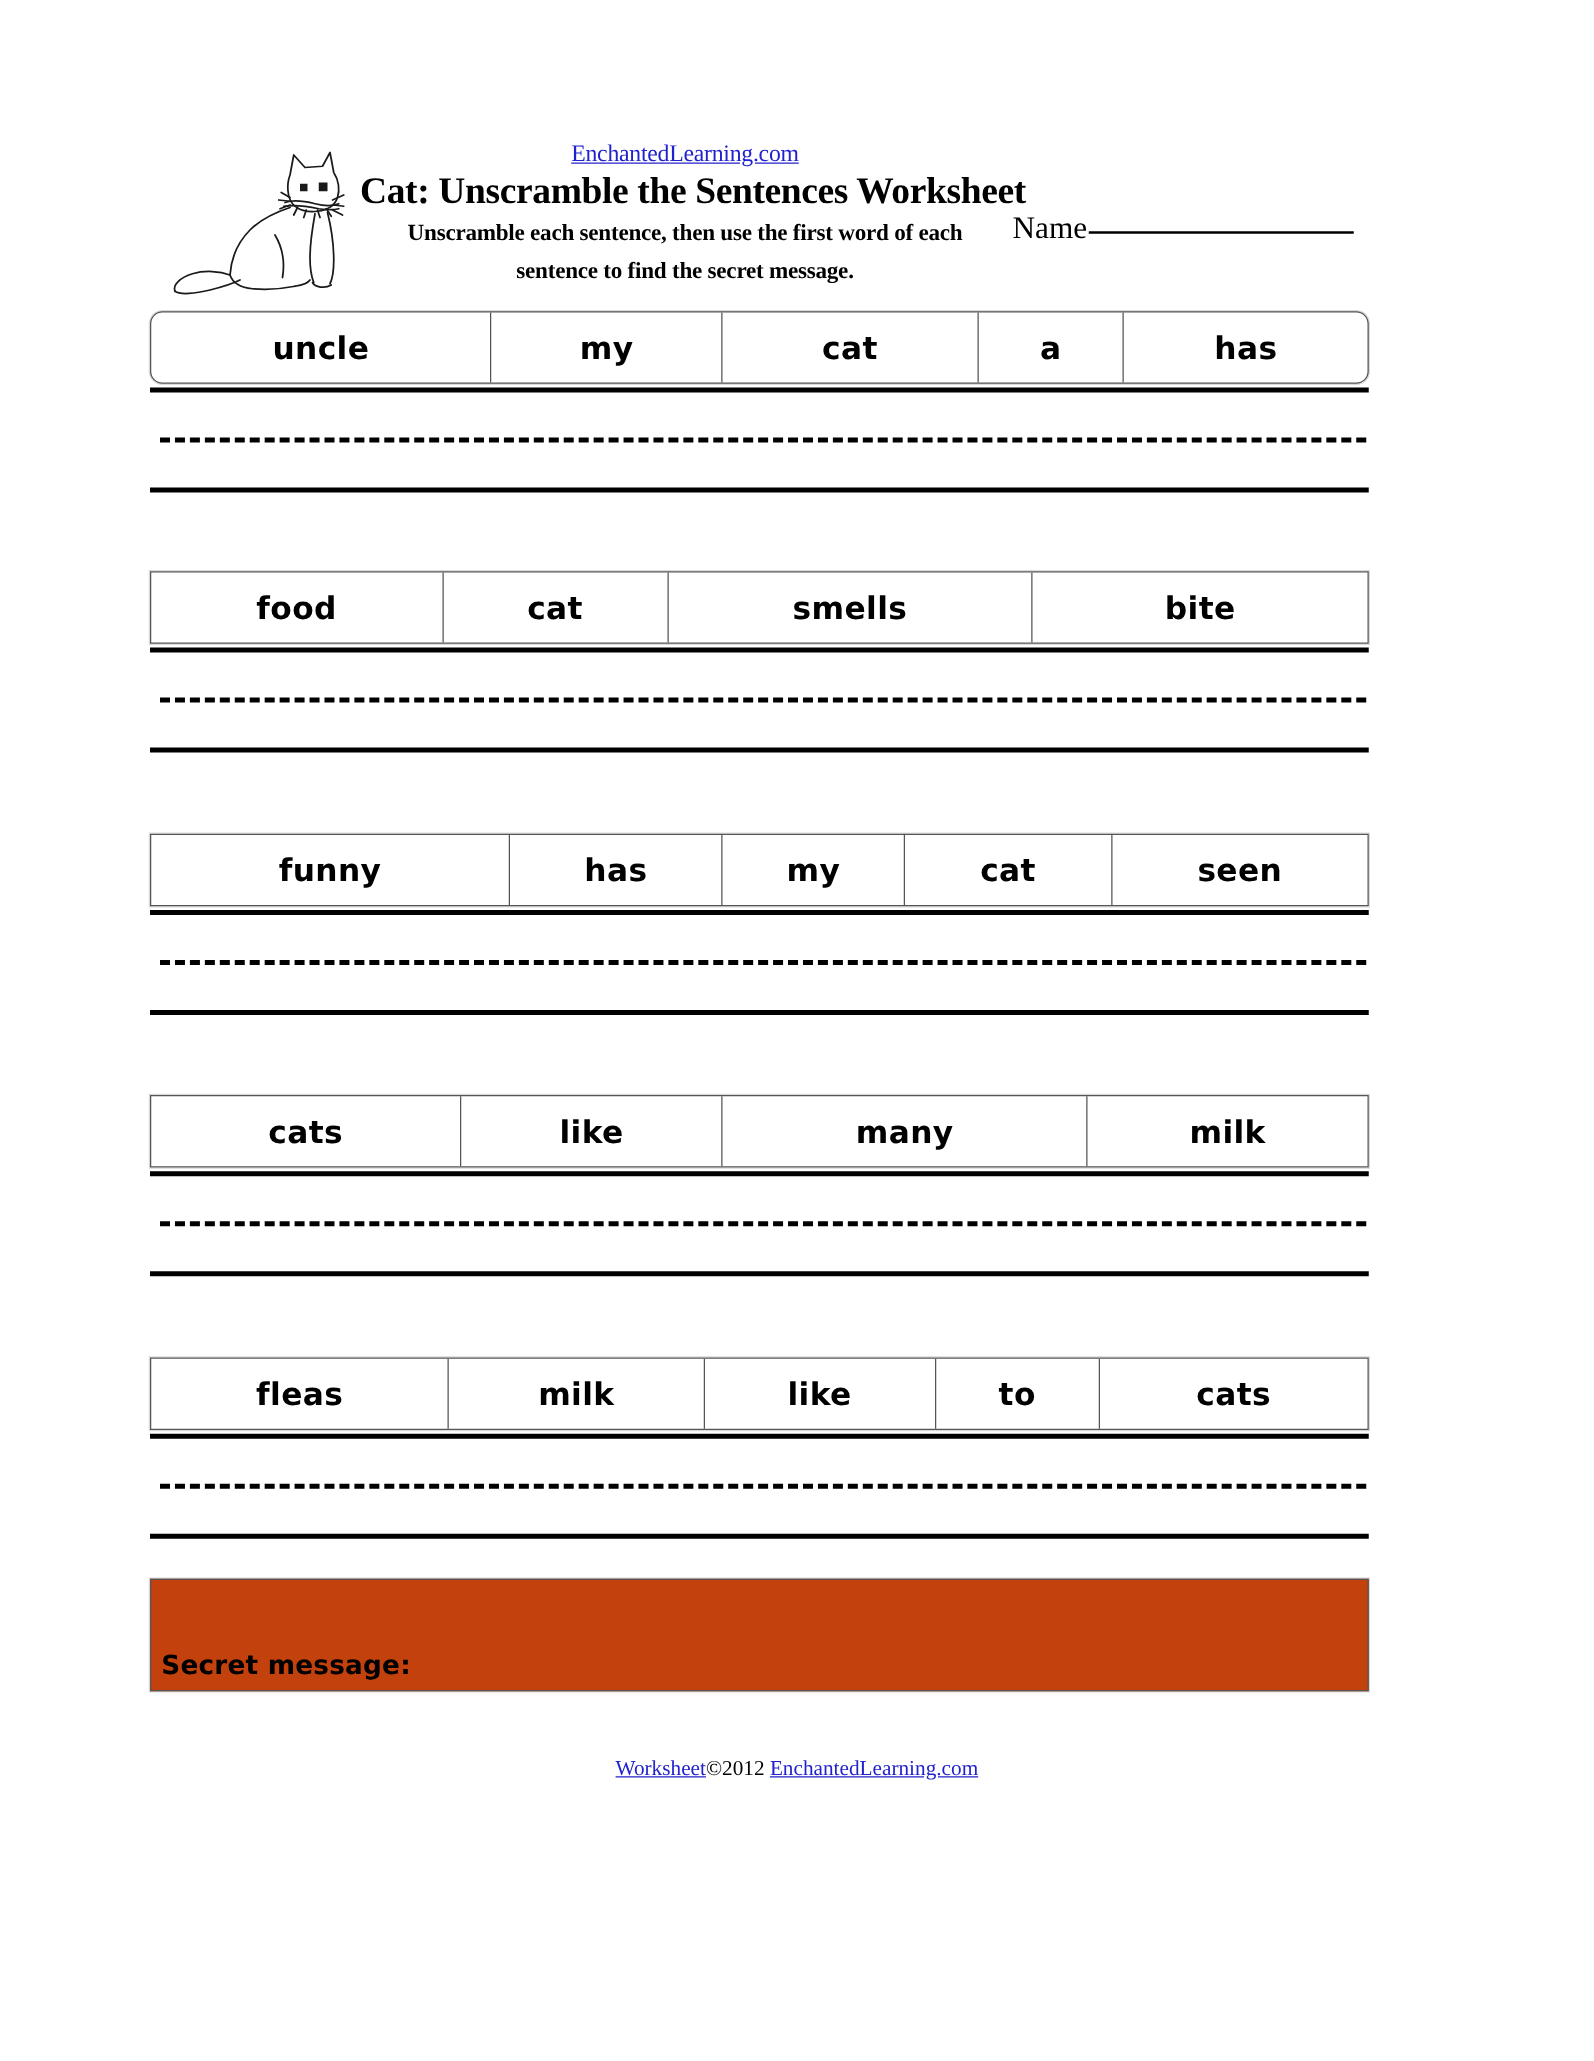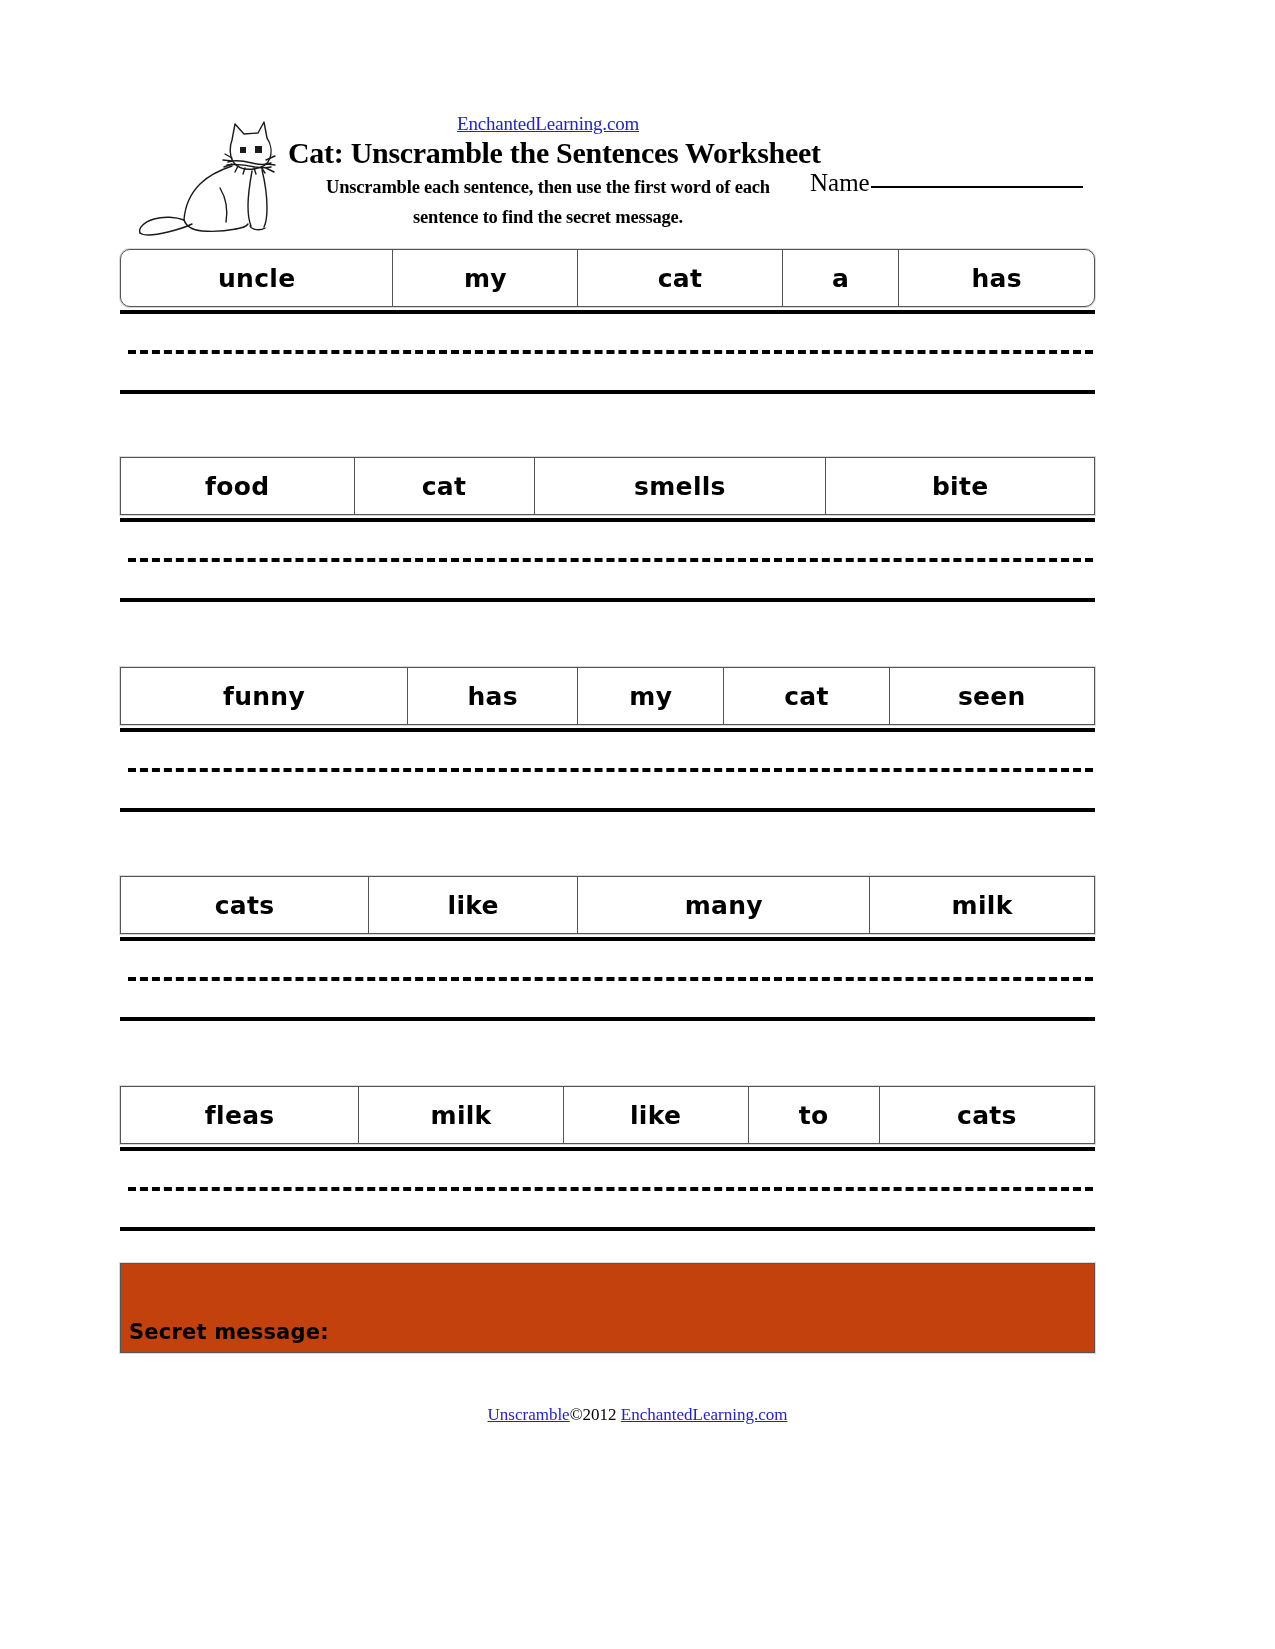--- a/index.html
+++ b/index.html
@@ -304,16 +304,16 @@
       <div class="wl-mid"></div>
       <div class="wl-bottom"></div>
     </div>
   </div>
 
   <div class="secret-box" style="top:1263px;">
     <span class="secret-label">Secret message:</span>
   </div>
 
   <div class="footer">
-    <span class="lnk">Unscramble</span><span>©2012</span> <span class="lnk">EnchantedLearning.com</span>
+    <span class="lnk">Worksheet</span><span>©2012</span> <span class="lnk">EnchantedLearning.com</span>
   </div>
 
 </div>
 
 </body></html>

